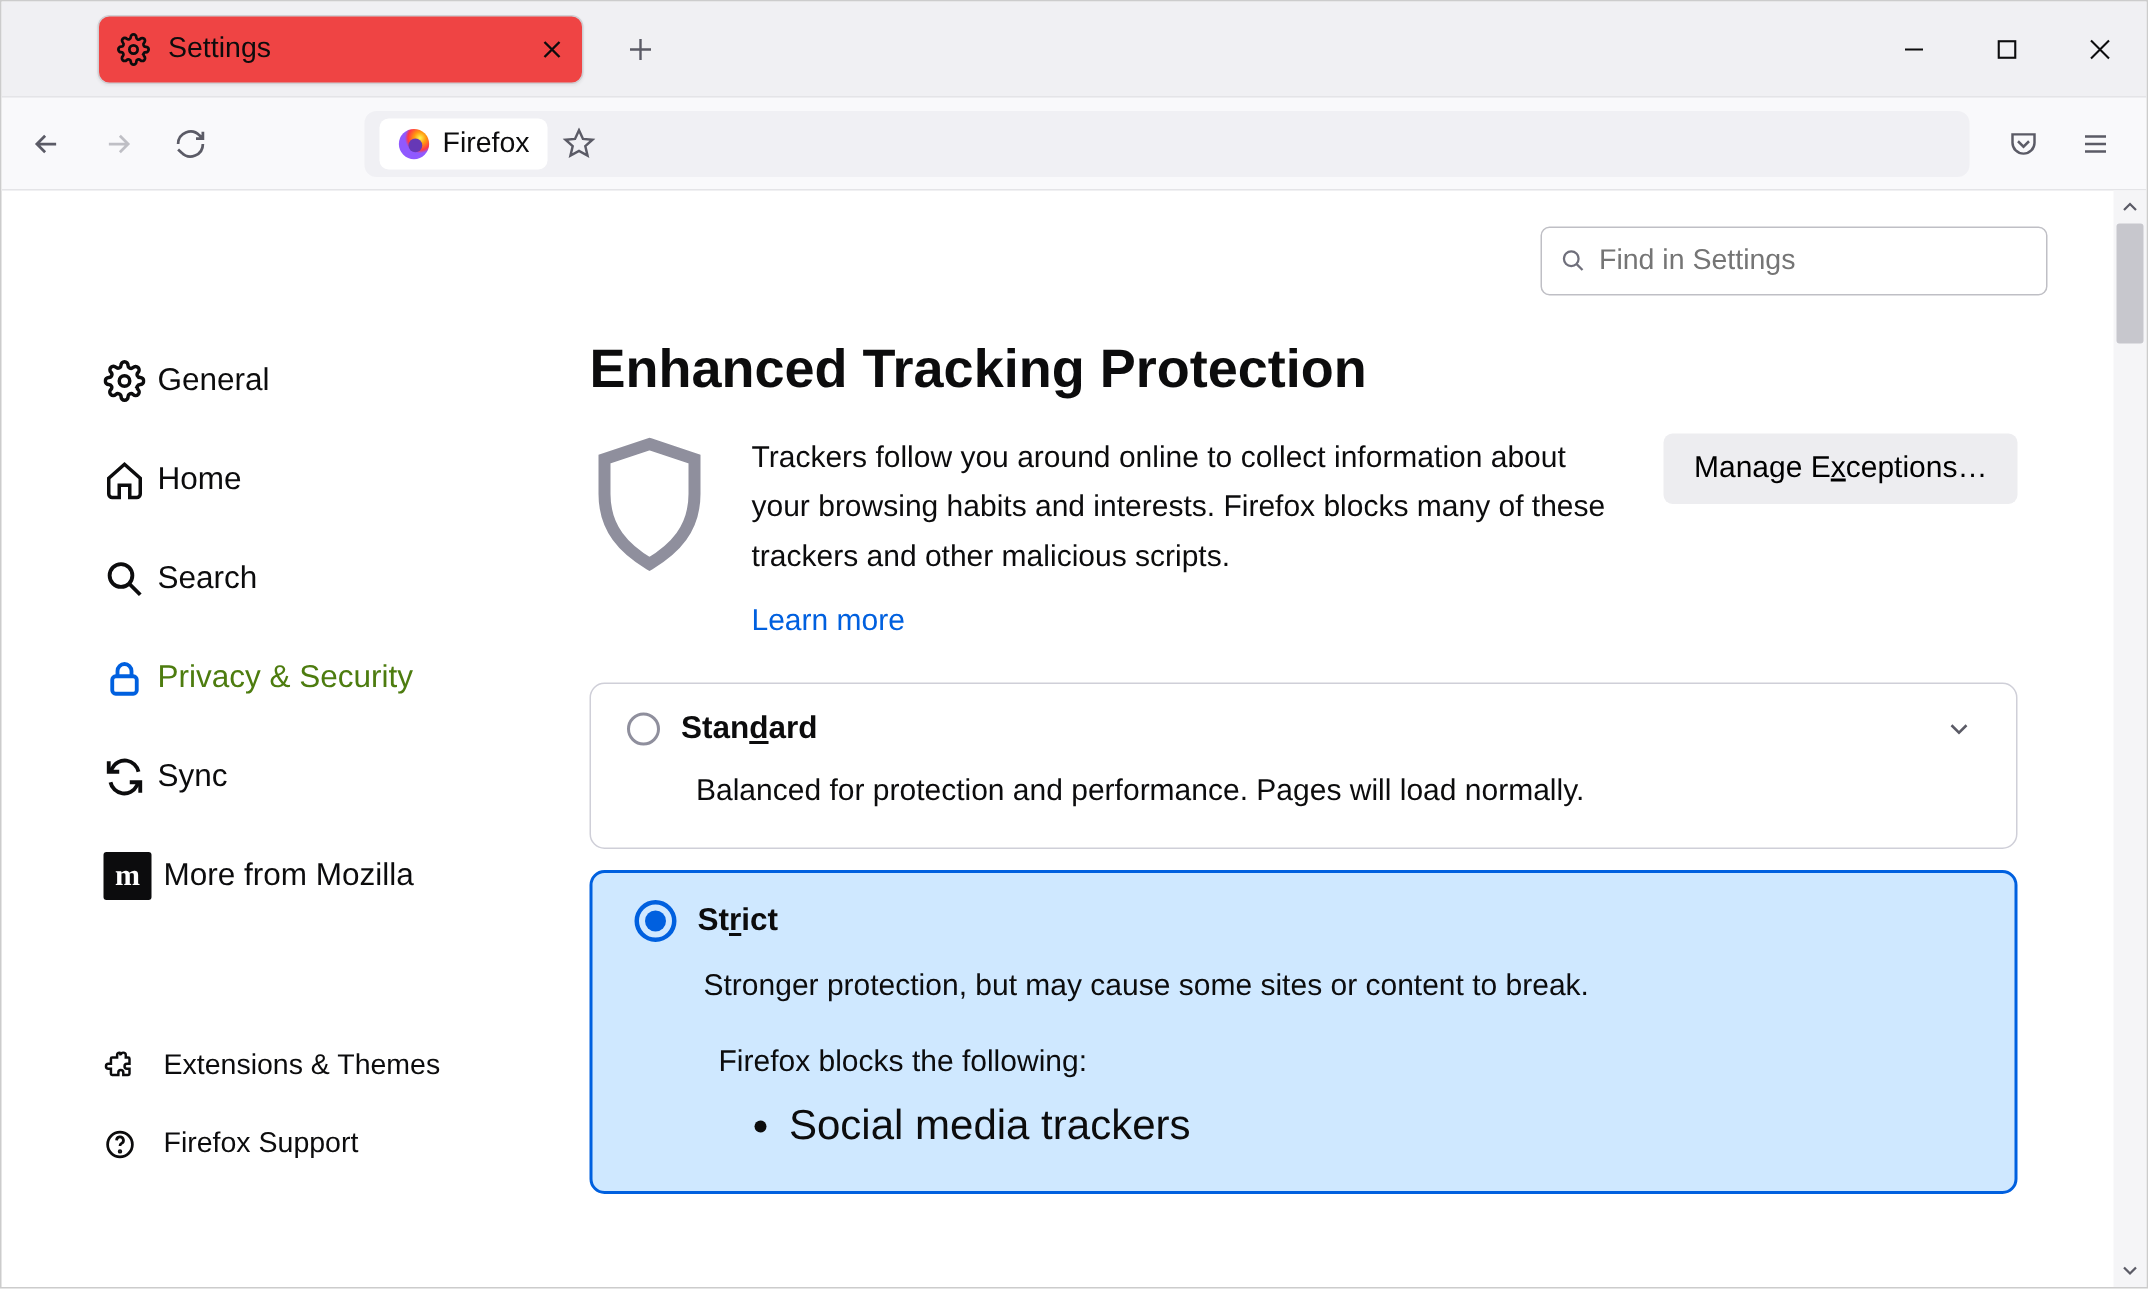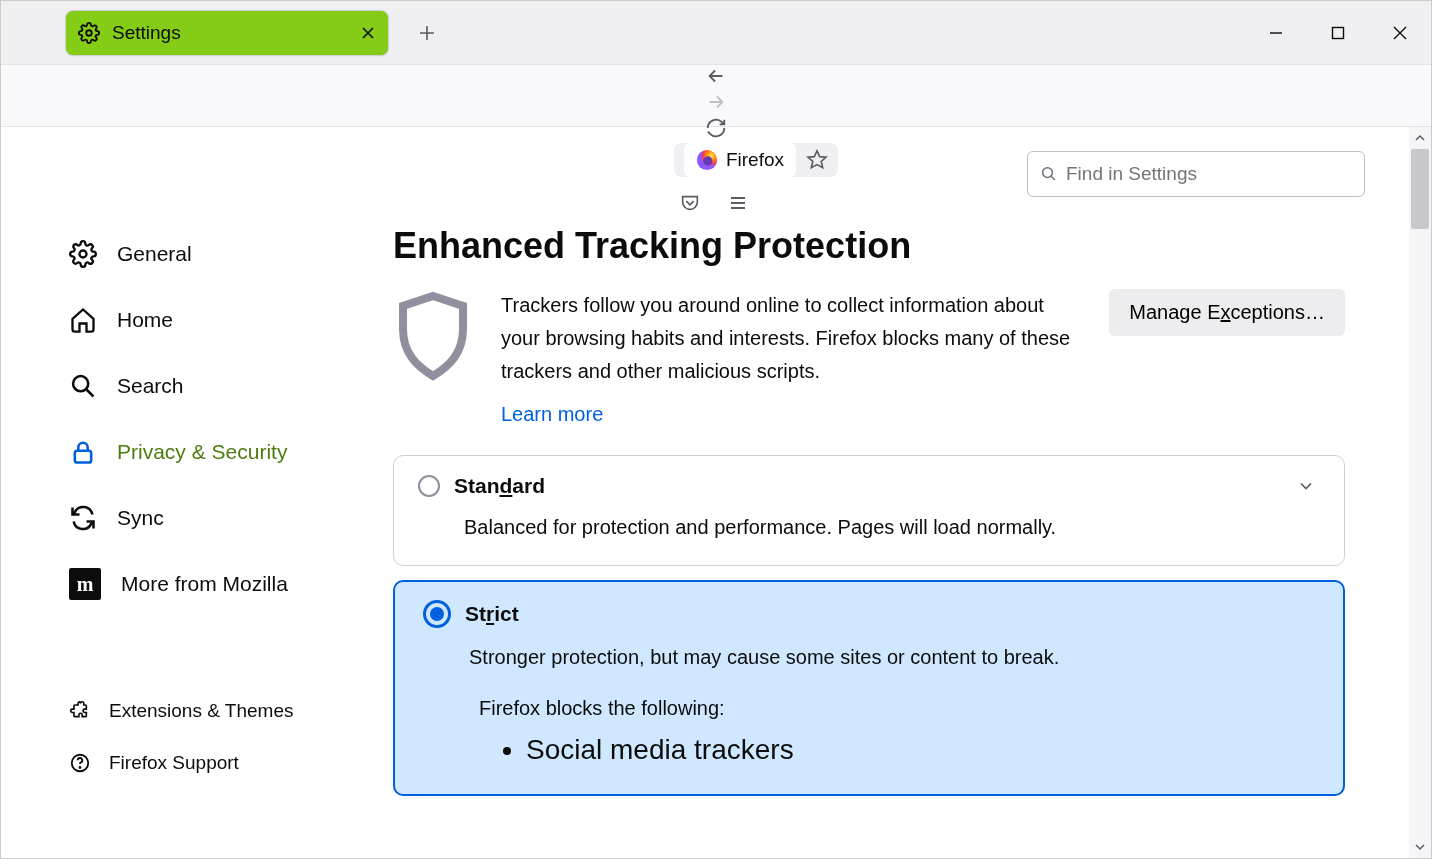--- a/index.html
+++ b/index.html
@@ -20,21 +20,21 @@
     background: #f0f0f3;
     display: flex;
     align-items: center;
     padding-left: 64px;
     position: relative;
     border-bottom: 1px solid #e4e4e7;
   }
   .tab {
     display: flex;
     align-items: center;
-    background: #84cc16;
+    background: #ef4444;
     border: 1px solid #d0d0d4;
     border-radius: 8px;
     height: 46px;
     width: 324px;
     padding: 0 12px;
     gap: 12px;
     box-shadow: 0 1px 2px rgba(0,0,0,0.05);
   }
   .tab .gear-icon { width: 22px; height: 22px; color: #0c0c0d; }
   .tab .tab-label { flex: 1; font-size: 19px; }
@@ -51,21 +51,20 @@
   .win-btn svg { width: 18px; height: 18px; }
   
   .toolbar {
     height: 62px;
     background: #f9f9fb;
     border-bottom: 1px solid #e4e4e7;
     display: flex;
     align-items: center;
     padding: 0 8px;
     gap: 4px;
-    flex-direction: column;
   }
   .tbtn {
     width: 44px; height: 44px; display:flex; align-items:center; justify-content:center;
     border-radius: 6px; cursor: pointer; color: #5b5b66;
   }
   .tbtn.disabled { color: #bfbfc5; }
   .urlbar {
     flex: 1;
     height: 44px;
     background: #f0f0f4;
@@ -131,21 +130,21 @@
     display: flex;
     padding: 28px 44px 0 62px;
     gap: 20px;
   }
   .sidebar {
     width: 310px;
     display: flex; flex-direction: column;
     gap: 8px;
   }
   .side-item {
-    display: flex; align-items: center; gap: 20px;
+    display: flex; align-items: center; gap: 8px;
     height: 58px;
     padding: 0 6px;
     font-size: 21px;
     color: #0c0c0d;
     border-radius: 6px;
     cursor: pointer;
   }
   .side-item.active { color: #4d7c0f; }
   .side-item .sicon { width: 28px; height: 28px; flex-shrink: 0; }
   .side-item.active .sicon { color: #0060df; }

